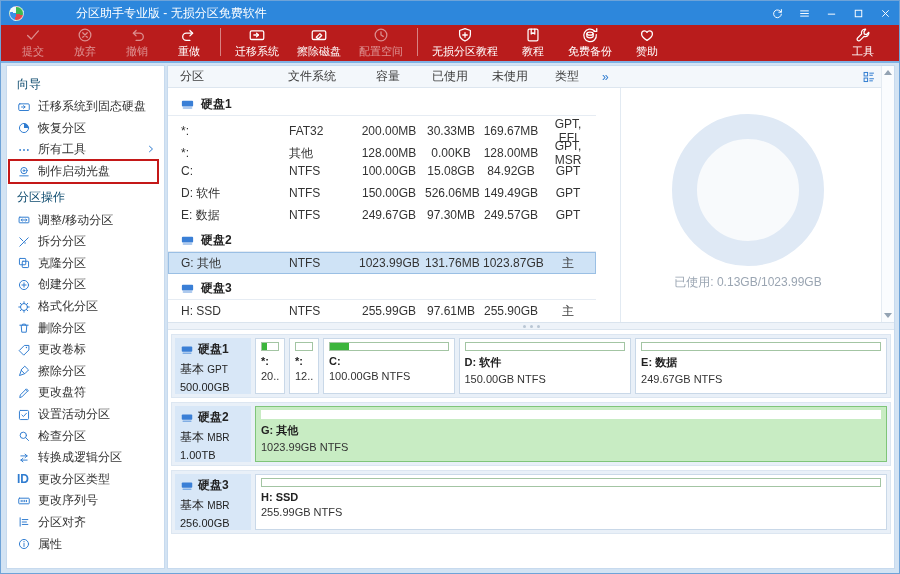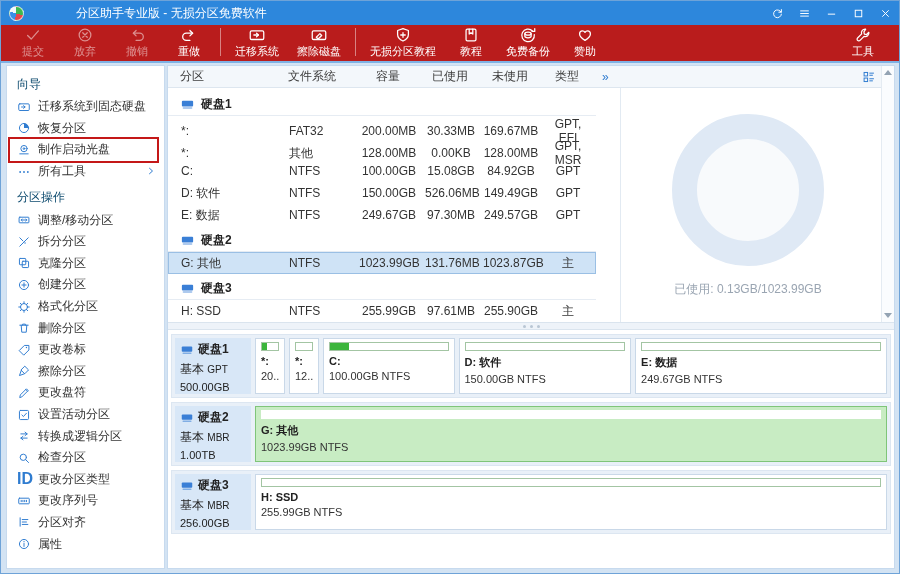--- a/index.html
+++ b/index.html
@@ -28,21 +28,21 @@
   
   .content { flex:1; display:flex; background:#d3e3f3; padding:2px 4px 4px 5px; gap:2px; min-height:0; }
 
   
   .sidebar { width:159px; background:#fff; border:1px solid #c7daee; padding-top:6px; overflow:hidden; flex:0 0 auto; }
   .side-header { height:24px; display:flex; align-items:center; padding-left:10px; color:#0c4a6e; font-size:12px; }
   .side-header.second { margin-top:3px; }
   .side-item { height:21.6px; display:flex; align-items:center; gap:7px; padding:0 8px 0 10px; font-size:12px; color:#333; position:relative; cursor:default; white-space:nowrap; }
   .side-item .icon { width:14px; height:14px; color:#2f7cd0; flex:0 0 auto; }
   .side-item .icon svg { width:14px; height:14px; }
-  .side-item .id-text { font-size:16px; font-weight:bold; color:#2f7cd0; width:14px; }
+  .side-item .id-text { font-size:12px; font-weight:bold; color:#2f7cd0; width:14px; }
   .side-item .chev { margin-left:auto; color:#2f7cd0; }
   .side-item .chev svg { width:10px; height:10px; }
   .annotation-box { position:absolute; left:1px; right:5px; top:-2px; bottom:-2px; border:2px solid #c41818; pointer-events:none; }
 
   
   .main { flex:1; display:flex; flex-direction:column; background:#fff; border:1px solid #c7daee; min-width:0; }
   .main-top { height:256px; display:flex; flex:0 0 auto; }
   .main-top-left { flex:1; display:flex; flex-direction:column; min-width:0; }
 
   :root { --pt-cols: 108px 70px 66px 58px 62px 52px; }
@@ -59,21 +59,21 @@
   .pt-group-header .icon { width:15px; height:15px; color:#3a7fd6; }
   .pt-group-header .icon svg { width:15px; height:15px; }
   .pt-row { height:22px; display:grid; grid-template-columns:var(--pt-cols); align-items:center; font-size:12px; color:#333; padding-left:12px; width:428px; border:1px solid transparent; }
   .pt-row.sel { background:#cfe3f6; border-color:#9abfe4; }
   .pt-group { margin-bottom:4px; }
 
   .divider-v { width:1px; background:#e2eaf2; }
   .info-zone { flex:1; display:flex; flex-direction:column; align-items:center; min-width:0; }
   .info-inner { margin-left:auto; margin-right:18px; width:230px; display:flex; flex-direction:column; align-items:center; }
   .ring { width:152px; height:152px; border-radius:50%; border:25px solid #dfe9f5; background:#f8fafc; margin-top:26px; }
-  .usage-text { margin-top:15px; font-size:12px; color:#9aa5b2; white-space:nowrap; }
+  .usage-text { margin-top:8px; font-size:12px; color:#9aa5b2; white-space:nowrap; }
 
   .vscroll { width:13px; border-left:1px solid #e4ebf2; background:#fafcfe; display:flex; flex-direction:column; justify-content:space-between; align-items:center; padding:4px 0; flex:0 0 auto; }
   .arr-up { width:0; height:0; border-left:4px solid transparent; border-right:4px solid transparent; border-bottom:5px solid #93a3b3; }
   .arr-down { width:0; height:0; border-left:4px solid transparent; border-right:4px solid transparent; border-top:5px solid #93a3b3; }
 
   .splitter { height:8px; background:#eef3f9; border-top:1px solid #dae4ee; border-bottom:1px solid #dae4ee; display:flex; align-items:center; justify-content:center; gap:4px; flex:0 0 auto; }
   .splitter i { width:3px; height:3px; background:#b9c6d4; border-radius:50%; display:block; }
 
   
   .disk-map { flex:1; background:#fff; padding:4px 3px; overflow:hidden; }
@@ -168,20 +168,27 @@
           </svg></span>
         <span class="tb-label">迁移系统</span>
       </div>
       <div class="tb-item">
         <span class="icon"><svg viewBox="0 0 20 20" fill="none" stroke="currentColor" stroke-width="1.4" stroke-linecap="round" stroke-linejoin="round">
             <rect x="2.5" y="5.5" width="15" height="9.5" rx="1.5"></rect>
             <path d="M7 12.5l4-4 2 2-4 4z"></path>
           </svg></span>
         <span class="tb-label">擦除磁盘</span>
       </div>
+      <div class="tb-item disabled">
+        <span class="icon"><svg viewBox="0 0 20 20" fill="none" stroke="currentColor" stroke-width="1.4" stroke-linecap="round" stroke-linejoin="round">
+            <circle cx="10" cy="10" r="6.5"></circle>
+            <path d="M10 6.5V10l2.5 1.5"></path>
+          </svg></span>
+        <span class="tb-label">配置空间</span>
+      </div>
       <div class="tb-sep"></div>
       <div class="tb-item">
         <span class="icon"><svg viewBox="0 0 20 20" fill="none" stroke="currentColor" stroke-width="1.4" stroke-linecap="round" stroke-linejoin="round">
             <path d="M10 3l6 2v4.5c0 3.6-2.5 5.7-6 7.2-3.5-1.5-6-3.6-6-7.2V5z"></path>
             <path d="M10 7.5v5M7.5 10h5"></path>
           </svg></span>
         <span class="tb-label">无损分区教程</span>
       </div>
       <div class="tb-item">
         <span class="icon"><svg viewBox="0 0 20 20" fill="none" stroke="currentColor" stroke-width="1.4" stroke-linecap="round" stroke-linejoin="round">
@@ -227,38 +234,38 @@
         </div>
         <div class="side-item">
           <span class="icon"><svg viewBox="0 0 20 20" fill="none" stroke="currentColor" stroke-width="1.4" stroke-linecap="round" stroke-linejoin="round">
               <circle cx="10" cy="10" r="6.5"></circle>
               <path d="M10 10V3.5A6.5 6.5 0 0 1 16.5 10z" fill="currentColor" stroke="none"></path>
             </svg></span>
           <span>恢复分区</span>
         </div>
         <div class="side-item">
           <span class="icon"><svg viewBox="0 0 20 20" fill="none" stroke="currentColor" stroke-width="1.4" stroke-linecap="round" stroke-linejoin="round">
+              <circle cx="4.5" cy="10" r="1.3" fill="currentColor" stroke="none"></circle>
+              <circle cx="10" cy="10" r="1.3" fill="currentColor" stroke="none"></circle>
+              <circle cx="15.5" cy="10" r="1.3" fill="currentColor" stroke="none"></circle>
+            </svg></span>
+          <span>所有工具</span>
+          <span class="chev"><svg viewBox="0 0 20 20" fill="none" stroke="currentColor" stroke-width="1.4" stroke-linecap="round" stroke-linejoin="round">
+              <path d="M7 4.5l6 5.5-6 5.5" stroke-width="2"></path>
+            </svg></span>
+        </div>
+        <div class="side-item">
+          <span class="icon"><svg viewBox="0 0 20 20" fill="none" stroke="currentColor" stroke-width="1.4" stroke-linecap="round" stroke-linejoin="round">
               <circle cx="10" cy="8" r="4.5"></circle>
               <circle cx="10" cy="8" r="1.2"></circle>
               <path d="M4 15.5h12"></path>
             </svg></span>
           <span>制作启动光盘</span>
           <div class="annotation-box"></div>
         </div>
-        <div class="side-item">
-          <span class="icon"><svg viewBox="0 0 20 20" fill="none" stroke="currentColor" stroke-width="1.4" stroke-linecap="round" stroke-linejoin="round">
-              <circle cx="4.5" cy="10" r="1.3" fill="currentColor" stroke="none"></circle>
-              <circle cx="10" cy="10" r="1.3" fill="currentColor" stroke="none"></circle>
-              <circle cx="15.5" cy="10" r="1.3" fill="currentColor" stroke="none"></circle>
-            </svg></span>
-          <span>所有工具</span>
-          <span class="chev"><svg viewBox="0 0 20 20" fill="none" stroke="currentColor" stroke-width="1.4" stroke-linecap="round" stroke-linejoin="round">
-              <path d="M7 4.5l6 5.5-6 5.5" stroke-width="2"></path>
-            </svg></span>
-        </div>
         <div class="side-header second">分区操作</div>
         <div class="side-item">
           <span class="icon"><svg viewBox="0 0 20 20" fill="none" stroke="currentColor" stroke-width="1.4" stroke-linecap="round" stroke-linejoin="round">
               <rect x="3" y="6" width="14" height="8" rx="1"></rect>
               <path d="M6 10h8M7.5 8.5L6 10l1.5 1.5M12.5 8.5L14 10l-1.5 1.5"></path>
             </svg></span>
           <span>调整/移动分区</span>
         </div>
         <div class="side-item">
           <span class="icon"><svg viewBox="0 0 20 20" fill="none" stroke="currentColor" stroke-width="1.4" stroke-linecap="round" stroke-linejoin="round">
@@ -318,31 +325,31 @@
         </div>
         <div class="side-item">
           <span class="icon"><svg viewBox="0 0 20 20" fill="none" stroke="currentColor" stroke-width="1.4" stroke-linecap="round" stroke-linejoin="round">
               <rect x="3.5" y="3.5" width="13" height="13" rx="1.5"></rect>
               <path d="M7 10l2.2 2.2L13.5 7.5"></path>
             </svg></span>
           <span>设置活动分区</span>
         </div>
         <div class="side-item">
           <span class="icon"><svg viewBox="0 0 20 20" fill="none" stroke="currentColor" stroke-width="1.4" stroke-linecap="round" stroke-linejoin="round">
+              <circle cx="9" cy="9" r="4.5"></circle>
+              <path d="M12.5 12.5l4 4"></path>
+            </svg></span>
+          <span>检查分区</span>
+        </div>
+        <div class="side-item">
+          <span class="icon"><svg viewBox="0 0 20 20" fill="none" stroke="currentColor" stroke-width="1.4" stroke-linecap="round" stroke-linejoin="round">
               <path d="M5.5 7h9M11.5 4.5L14.5 7l-3 2.5"></path>
               <path d="M14.5 13h-9M8.5 10.5L5.5 13l3 2.5"></path>
             </svg></span>
           <span>转换成逻辑分区</span>
-        </div>
-        <div class="side-item">
-          <span class="icon"><svg viewBox="0 0 20 20" fill="none" stroke="currentColor" stroke-width="1.4" stroke-linecap="round" stroke-linejoin="round">
-              <circle cx="9" cy="9" r="4.5"></circle>
-              <path d="M12.5 12.5l4 4"></path>
-            </svg></span>
-          <span>检查分区</span>
         </div>
         <div class="side-item">
           <span class="id-text">ID</span>
           <span>更改分区类型</span>
         </div>
         <div class="side-item">
           <span class="icon"><svg viewBox="0 0 20 20" fill="none" stroke="currentColor" stroke-width="1.4" stroke-linecap="round" stroke-linejoin="round">
               <rect x="2.5" y="6" width="15" height="8" rx="1"></rect>
               <path d="M6 9v2M8.5 9v2M11 9v2M13.5 9v2"></path>
             </svg></span>

